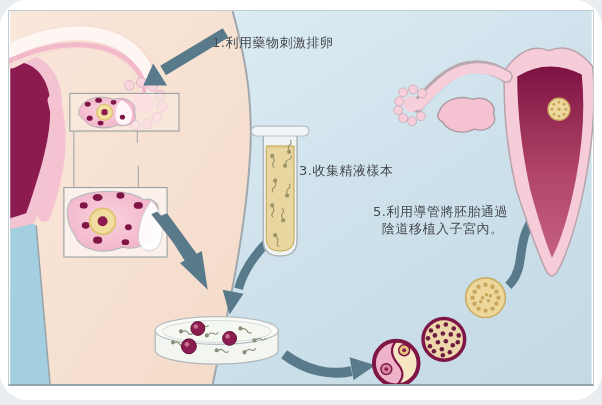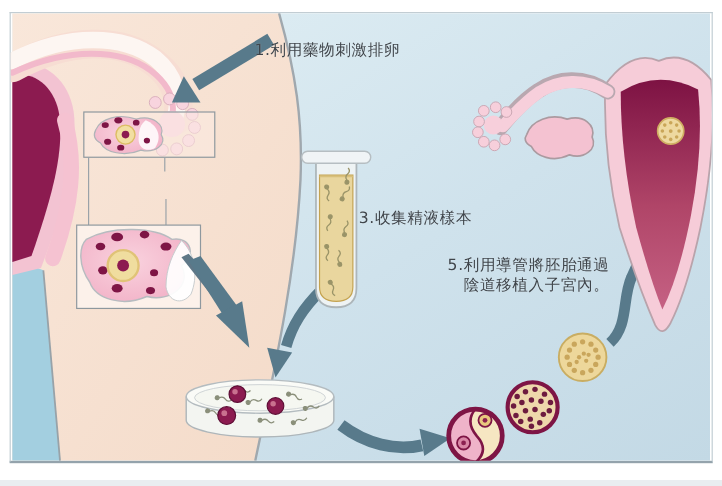--- a/index.html
+++ b/index.html
@@ -1,17 +1,17 @@
 <!DOCTYPE html>
 <html><head>
 <meta charset="utf-8">
 <style>
   html,body{margin:0;padding:0;background:#e9edf0;}
   .canvas{position:relative;width:602px;height:400px;background:#ffffff;overflow:hidden;
-          font-family:"DejaVu Sans","Liberation Sans",sans-serif;}
+          font-family:"DejaVu Sans","Liberation Sans",sans-serif;border-radius:27px;}
   .scene{position:absolute;left:8px;top:10px;width:586px;height:376px;
          border:1px solid #c2cdd3;border-bottom:2px solid #94a3ac;box-sizing:border-box;}
   .scene svg{position:absolute;left:0;top:0;width:100%;height:100%;}
   .lbl{position:absolute;color:#3f454b;font-size:13px;line-height:17px;letter-spacing:0.5px;
        white-space:nowrap;text-shadow:0 0 1px rgba(255,255,255,.4);}
   .lbl span{display:block;}
   .lbl .l2{padding-left:9px;}
 </style>
 </head>
 <body>
@@ -274,22 +274,22 @@
               <circle cx="566" cy="104" r="1.5"></circle>
               <circle cx="561" cy="109" r="1.6"></circle>
           </g>
         </g>
       </g>
     </svg>
 
     <div class="lbl" style="left:203px;top:23px;">
       <span>1.利用藥物刺激排卵</span>
     </div>
-    <div class="lbl" style="left:290px;top:151px;margin-top:12px;">
+    <div class="lbl" style="left:290px;top:151px;">
       <span>3.收集精液樣本</span>
     </div>
-    <div class="lbl" style="left:364px;top:202px;text-align:right;">
+    <div class="lbl" style="left:364px;top:192px;">
       <span>5.利用導管將胚胎通過</span>
       <span class="l2">陰道移植入子宮內。</span>
     </div>
 
   </div>
 </div>
 
 </body></html>

